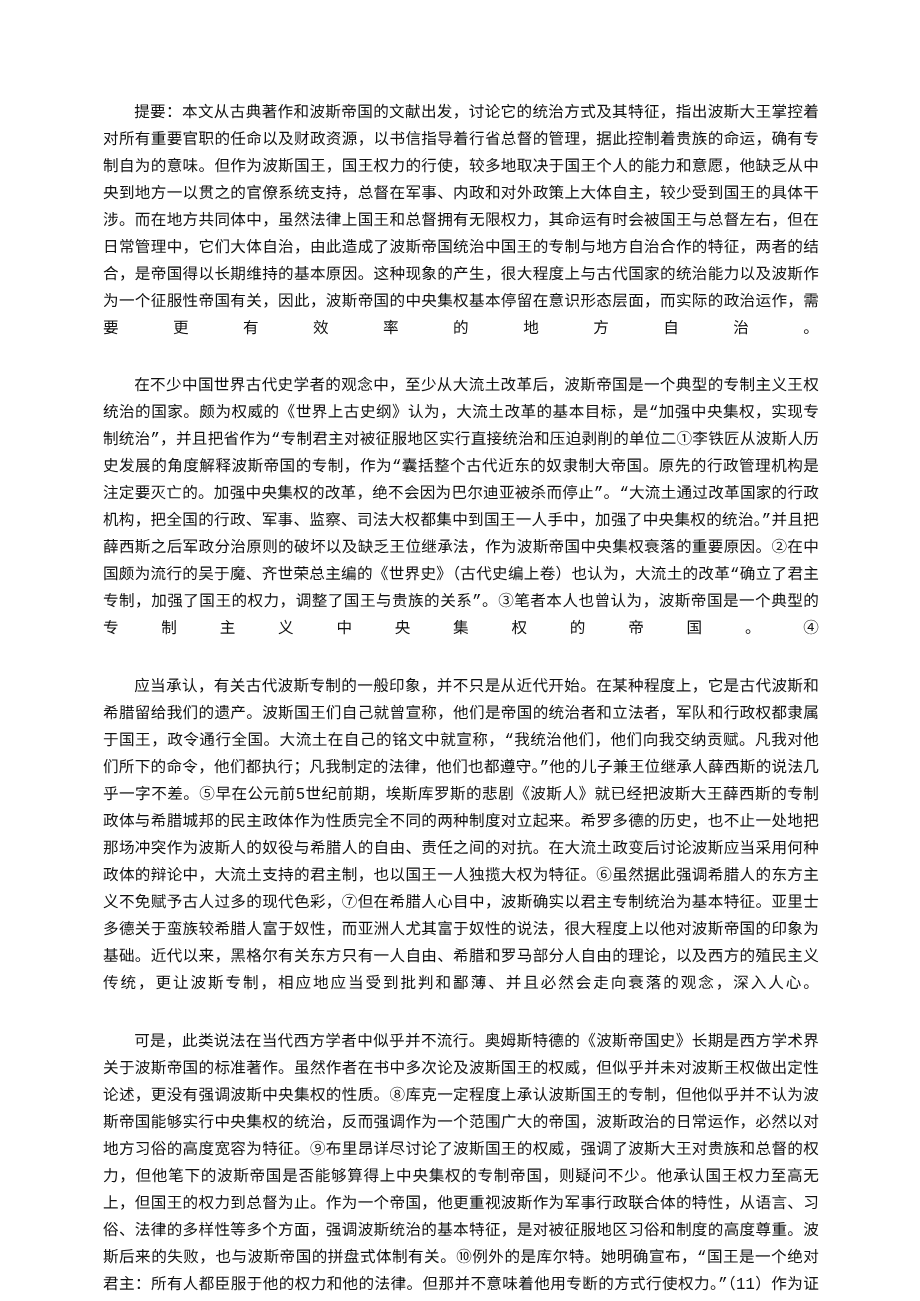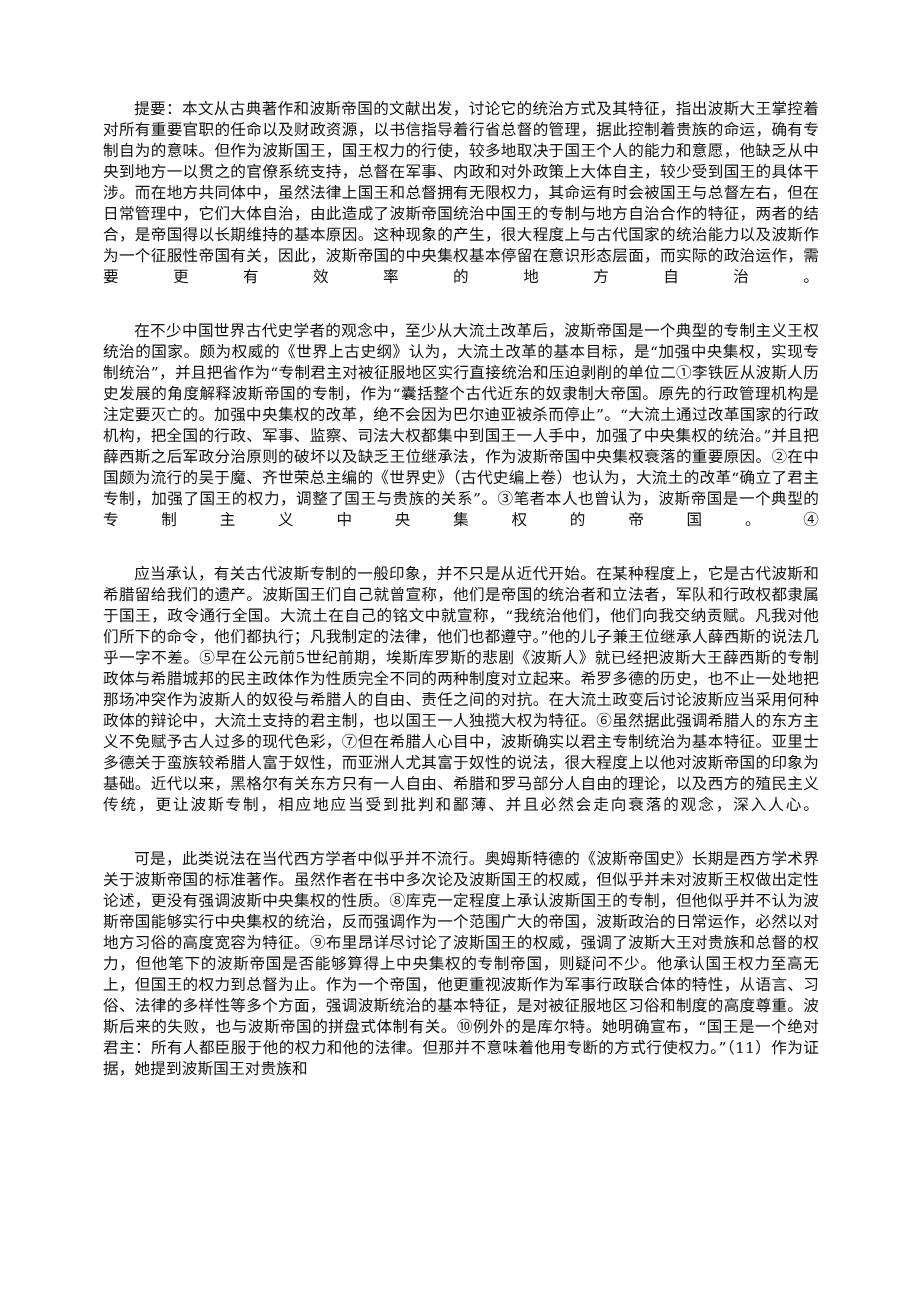--- a/index.html
+++ b/index.html
@@ -23,31 +23,32 @@
   .text-block {
     position: absolute;
     left: 103px;
     top: 99px;
     width: 716px;
   }
   .para {
     margin: 0;
     padding: 0;
     font-size: 15.6px;
-    line-height: 21px;
+    line-height: 27px;
     text-align: justify;
     text-justify: inter-character;
     text-indent: 2em;
     letter-spacing: 0.01em;
     word-break: break-all;
     overflow-wrap: anywhere;
     color: #111111;
   }
   .para + .para {
-    margin-top: 12px;
+    margin-top: 4px;
+    font-family: Liberation Mono, monospace;
   }
   
   .para::after {
     content: "";
     display: inline-block;
     width: 100%;
   }
   .para.no-stretch::after {
     content: none;
   }

